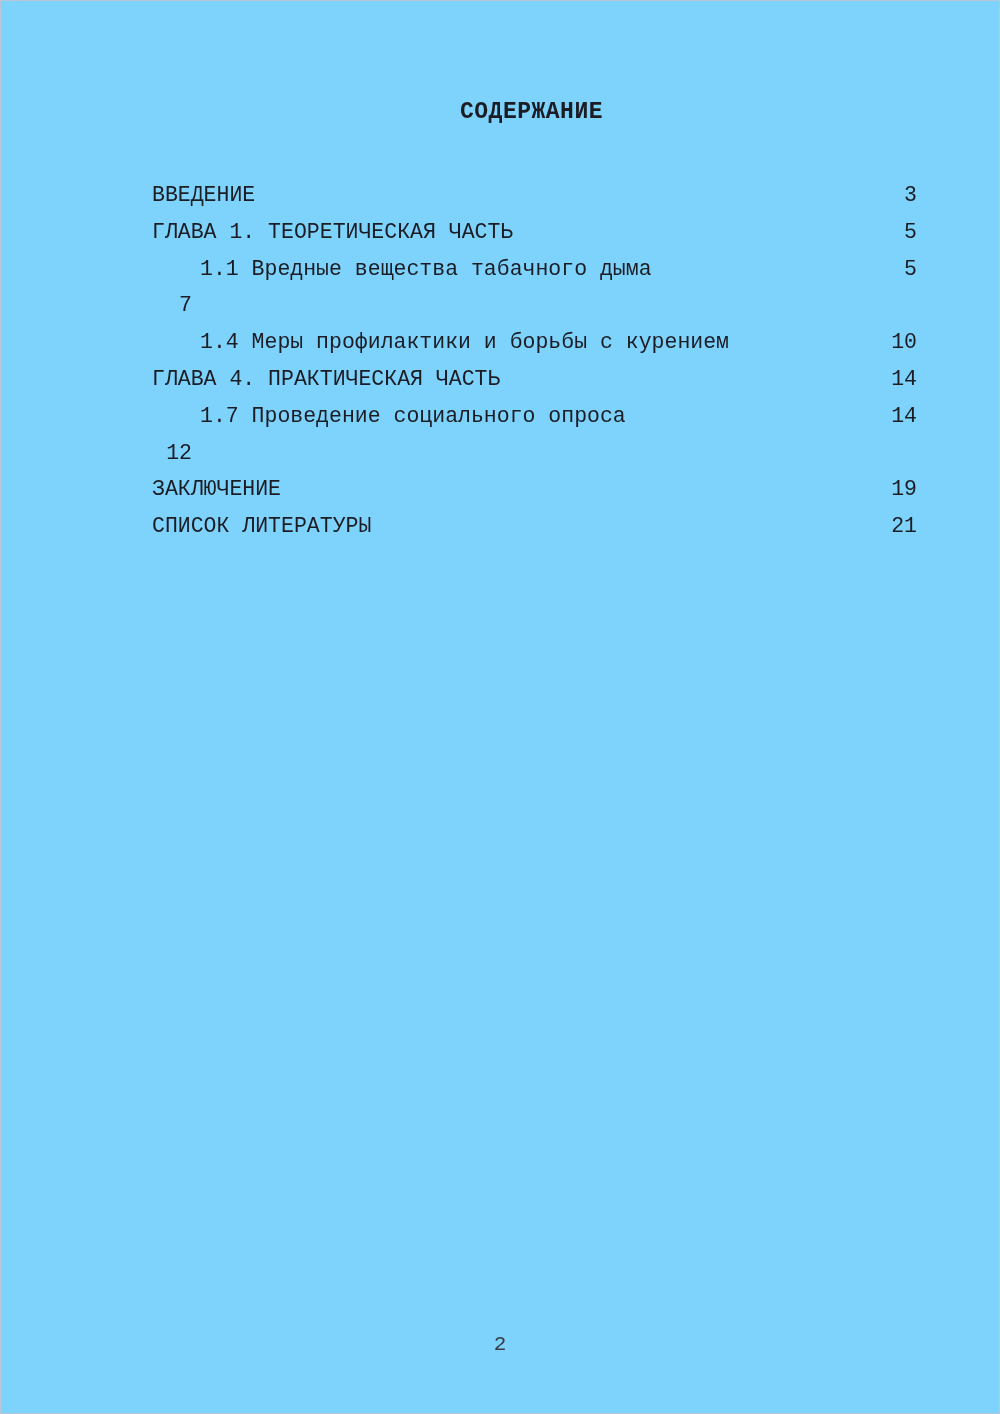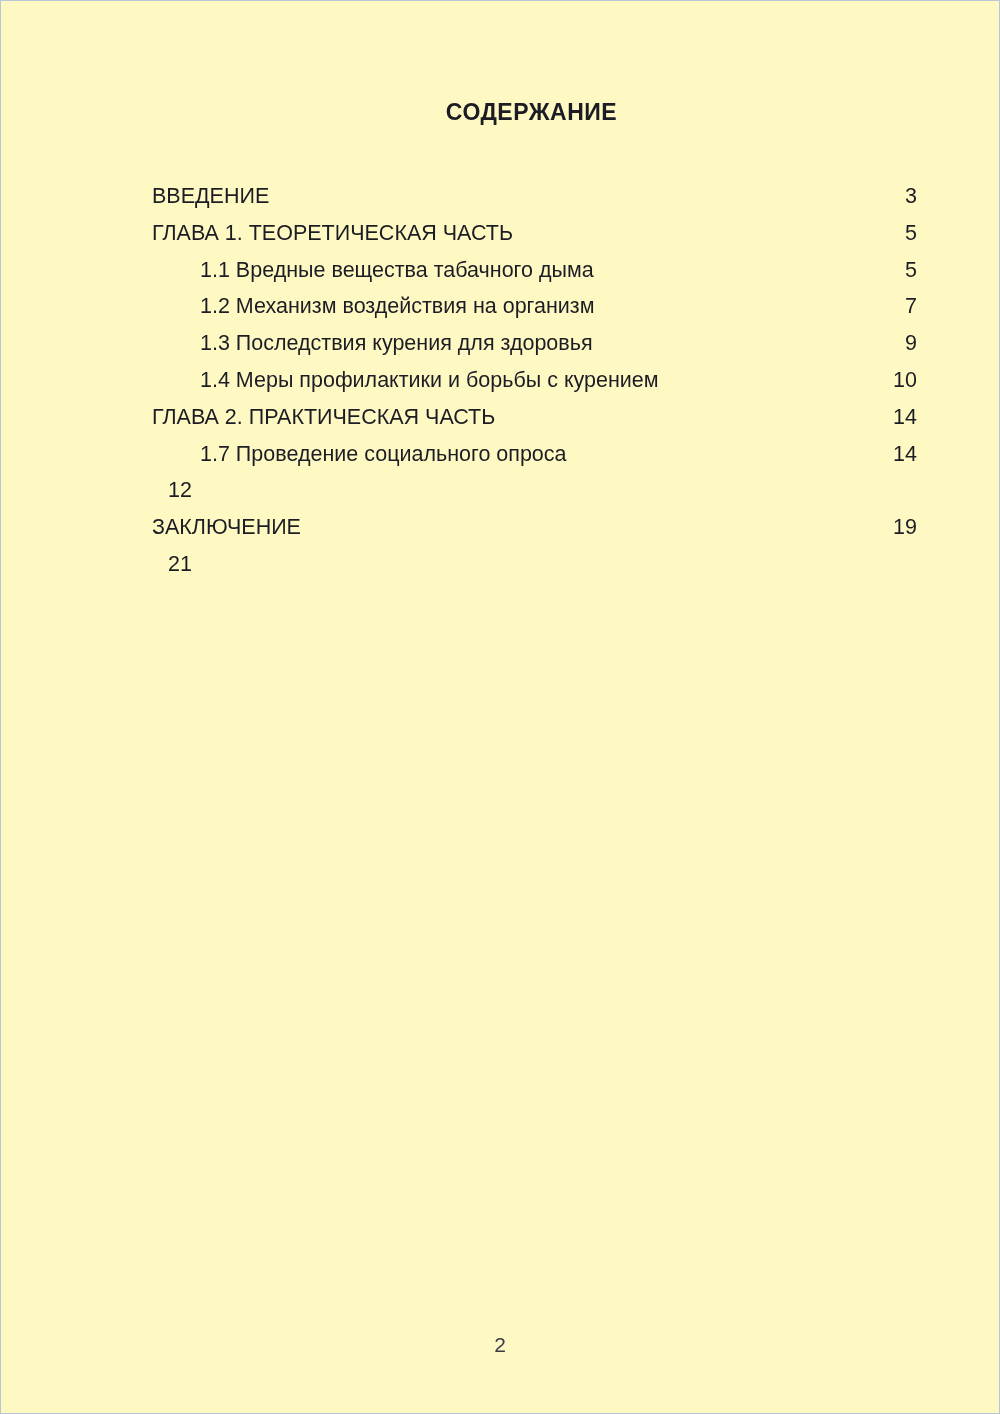--- a/index.html
+++ b/index.html
@@ -5,24 +5,24 @@
   html, body {
     margin: 0;
     padding: 0;
     background: #ffffff;
   }
   .page {
     position: relative;
     width: 998px;
     height: 1412px;
     margin: 0 auto;
-    background: #fef9c3;
+    background: #7dd3fc;
     border: 1px solid #b9c6d8;
     box-sizing: content-box;
-    font-family: Liberation Sans, sans-serif;
+    font-family: Liberation Mono, monospace;
     color: #1c1c24;
   }
   .content {
     position: absolute;
     left: 145px;
     right: 82px;
     top: 0;
   }
   .doc-title {
     text-align: center;
@@ -83,54 +83,50 @@
         <span class="toc-label">ГЛАВА 1. ТЕОРЕТИЧЕСКАЯ ЧАСТЬ</span>
         <span class="toc-page">5</span>
       </div>
 
       <div class="toc-row level-1">
         <span class="toc-label">1.1 Вредные вещества табачного дыма</span>
         <span class="toc-page">5</span>
       </div>
 
       <div class="toc-row level-1">
-        <span class="toc-label">1.2 Механизм воздействия на организм</span>
         <span class="toc-page">7</span>
       </div>
 
-      <div class="toc-row level-1">
-        <span class="toc-label">1.3 Последствия курения для здоровья</span>
-        <span class="toc-page">9</span>
-      </div>
 
       <div class="toc-row level-1">
         <span class="toc-label">1.4 Меры профилактики и борьбы с курением</span>
         <span class="toc-page">10</span>
       </div>
 
       <div class="toc-row level-0">
-        <span class="toc-label">ГЛАВА 2. ПРАКТИЧЕСКАЯ ЧАСТЬ</span>
+        <span class="toc-label">ГЛАВА 4. ПРАКТИЧЕСКАЯ ЧАСТЬ</span>
         <span class="toc-page">14</span>
       </div>
 
       <div class="toc-row level-1">
         <span class="toc-label">1.7 Проведение социального опроса</span>
         <span class="toc-page">14</span>
       </div>
 
       <div class="toc-row level-1">
         <span class="toc-page">12</span>
       </div>
 
       <div class="toc-row level-0">
         <span class="toc-label">ЗАКЛЮЧЕНИЕ</span>
         <span class="toc-page">19</span>
       </div>
 
       <div class="toc-row level-0">
+        <span class="toc-label">СПИСОК ЛИТЕРАТУРЫ</span>
         <span class="toc-page">21</span>
       </div>
 
     </div>
   </div>
 
   <div class="page-number">2</div>
 </div>
 
 </body></html>

